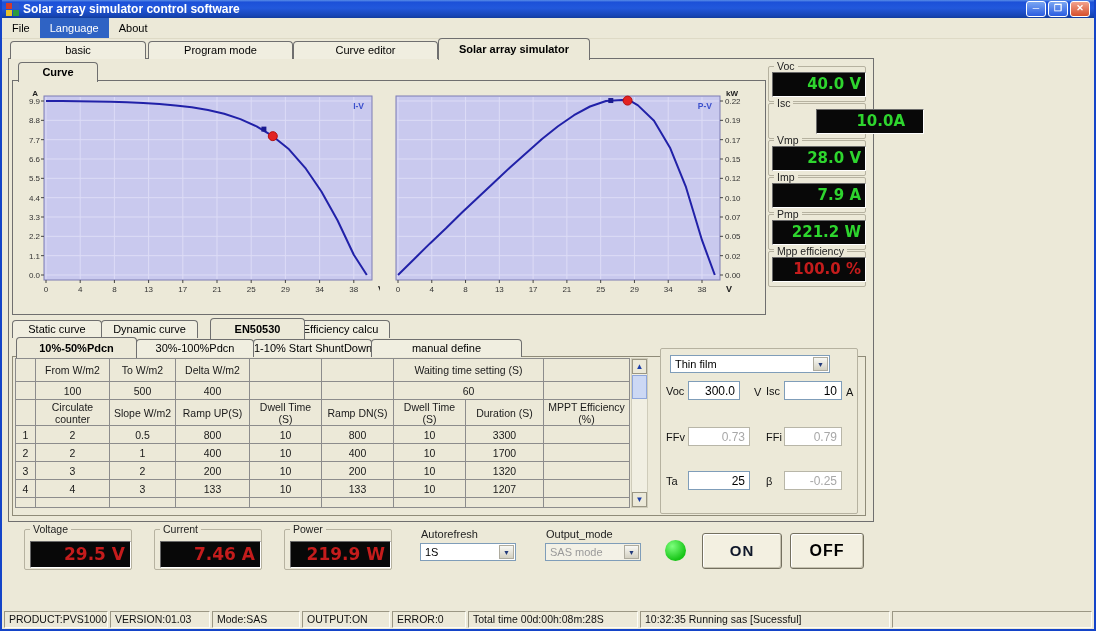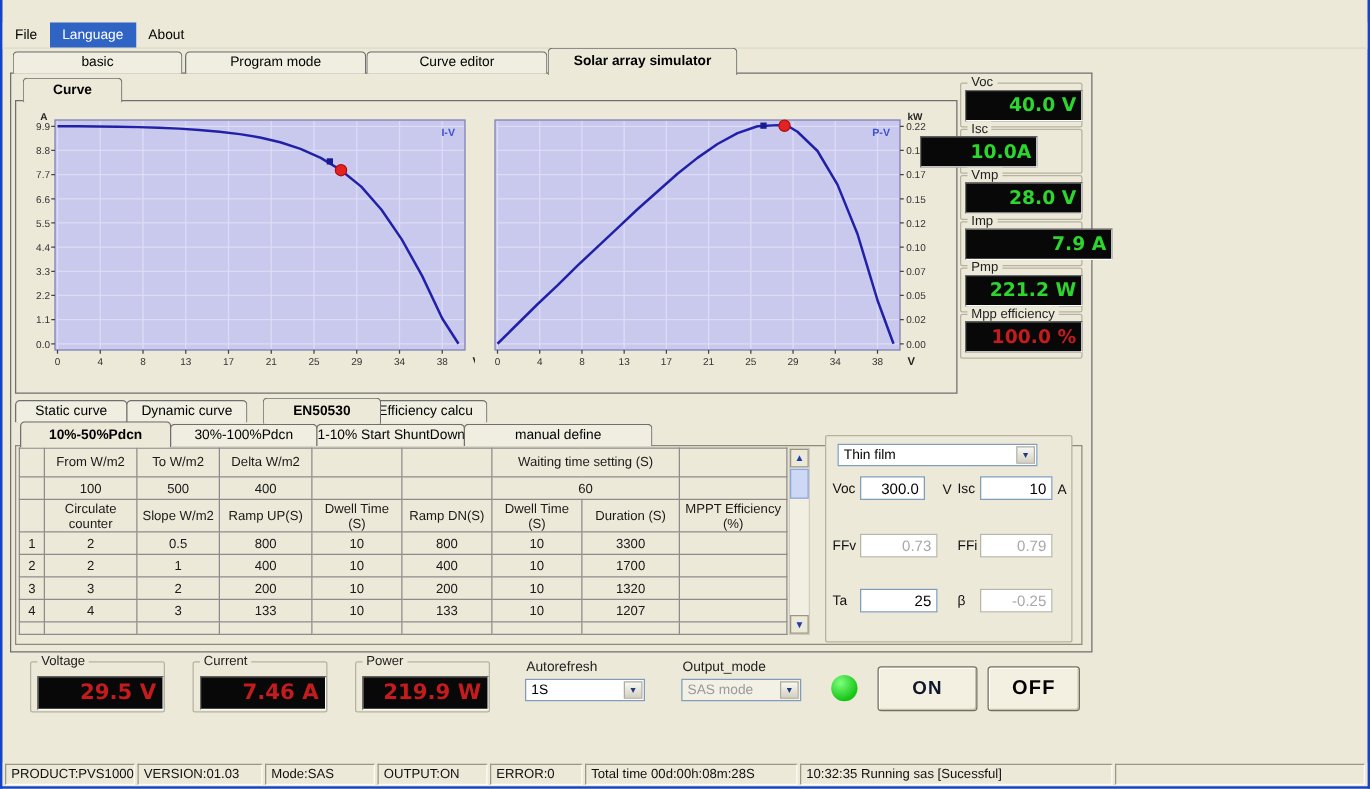--- a/index.html
+++ b/index.html
@@ -68,20 +68,33 @@
   .scell{border:1px solid;border-color:#9b9784 #fdfdf6 #fdfdf6 #9b9784;font-size:10.5px;
     padding:1px 4px;white-space:nowrap;overflow:hidden;color:#111;}
   .ro-label{position:absolute;font-size:10.5px;color:#222;white-space:nowrap;}
   svg text{font-family:"Liberation Sans",sans-serif;}
 </style>
 </head>
 <body>
 
 <div id="win">
 
+  <div class="titlebar">
+    <svg width="13" height="13" style="margin-right:4px">
+      <rect x="0" y="0" width="6" height="6" fill="#d23c2c"></rect>
+        <rect x="7" y="0" width="6" height="6" fill="#2c58c8"></rect>
+      <rect x="0" y="7" width="6" height="6" fill="#e8c22c"></rect>
+        <rect x="7" y="7" width="6" height="6" fill="#2c9a3c"></rect>
+    </svg>
+    <span>Solar array simulator control software</span>
+    <span class="tspace"></span>
+    <span class="win-btn btn-min">─</span>
+    <span class="win-btn btn-max">❐</span>
+    <span class="win-btn btn-close">✕</span>
+  </div>
 
   <div class="menubar" id="menubar">
       <div class="menu-item">File</div>
       <div class="menu-item hl">Language</div>
       <div class="menu-item">About</div>
     </div>
 
   <div class="mainpanel"></div>
 
   <div class="xtab active" style="left:16px;top:62px;width:78px;height:19px;line-height:19px;">Curve</div>
@@ -227,29 +240,29 @@
     </svg>
 
   <div id="readouts">
       <div class="gbox" style="left: 766px; top: 66px; width: 96px; height: 34px;">
         <div class="gl">Voc</div>
       </div>
       <div class="lcd green" style="left: 770px; top: 72px; width: 88px; height: 23px; font-size: 15px; line-height: 23px; padding-right: 4px;">40.0 V</div>
       <div class="gbox" style="left: 766px; top: 103px; width: 96px; height: 34px;">
         <div class="gl">Isc</div>
       </div>
-      <div class="lcd green" style="left: 734px; top: 109px; width: 88px; height: 23px; font-size: 15px; line-height: 23px; padding-right: 4px;">10.0A</div>
+      <div class="lcd green" style="left: 814px; top: 109px; width: 88px; height: 23px; font-size: 15px; line-height: 23px; padding-right: 18px;">10.0A</div>
       <div class="gbox" style="left: 766px; top: 140px; width: 96px; height: 34px;">
         <div class="gl">Vmp</div>
       </div>
       <div class="lcd green" style="left: 770px; top: 146px; width: 88px; height: 23px; font-size: 15px; line-height: 23px; padding-right: 4px;">28.0 V</div>
       <div class="gbox" style="left: 766px; top: 177px; width: 96px; height: 34px;">
         <div class="gl">Imp</div>
       </div>
-      <div class="lcd green" style="left: 770px; top: 183px; width: 88px; height: 23px; font-size: 15px; line-height: 23px; padding-right: 4px; padding-left: 24px;">7.9 A</div>
+      <div class="lcd green" style="left: 770px; top: 183px; width: 88px; height: 23px; font-size: 15px; line-height: 23px; padding-right: 4px;">7.9 A</div>
       <div class="gbox" style="left: 766px; top: 214px; width: 96px; height: 34px;">
         <div class="gl">Pmp</div>
       </div>
       <div class="lcd green" style="left: 770px; top: 220px; width: 88px; height: 23px; font-size: 15px; line-height: 23px; padding-right: 4px;">221.2 W</div>
       <div class="gbox" style="left: 766px; top: 251px; width: 96px; height: 34px;">
         <div class="gl">Mpp efficiency</div>
       </div>
       <div class="lcd red" style="left: 770px; top: 257px; width: 88px; height: 23px; font-size: 15px; line-height: 23px; padding-right: 4px;">100.0 %</div>
     </div>
 

